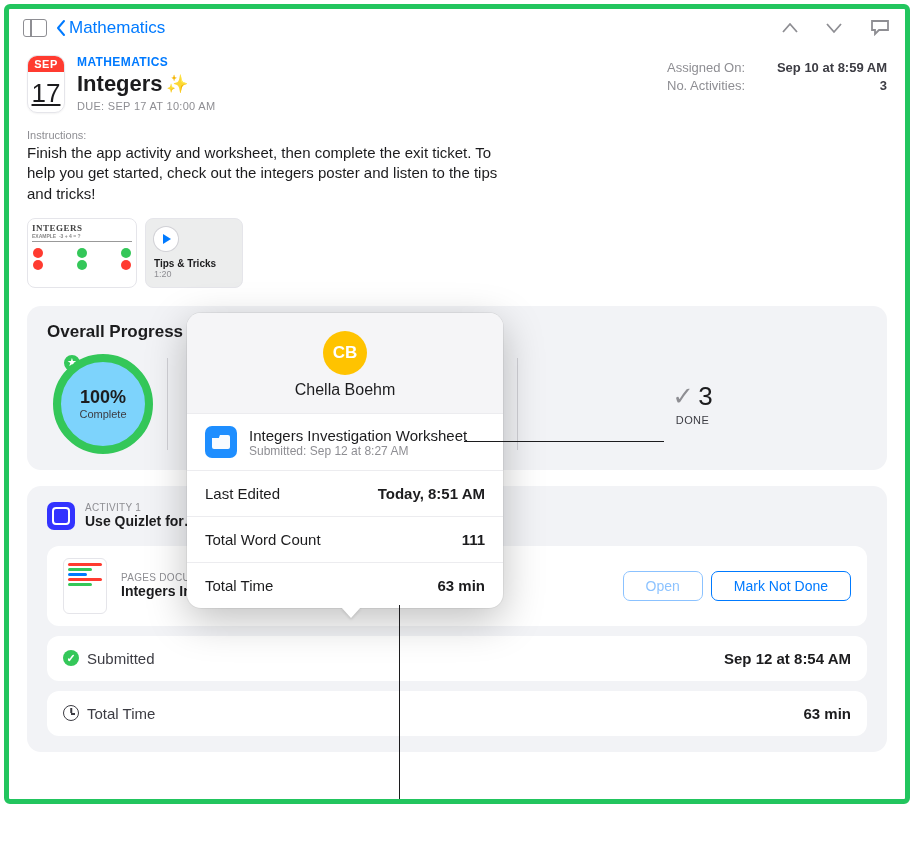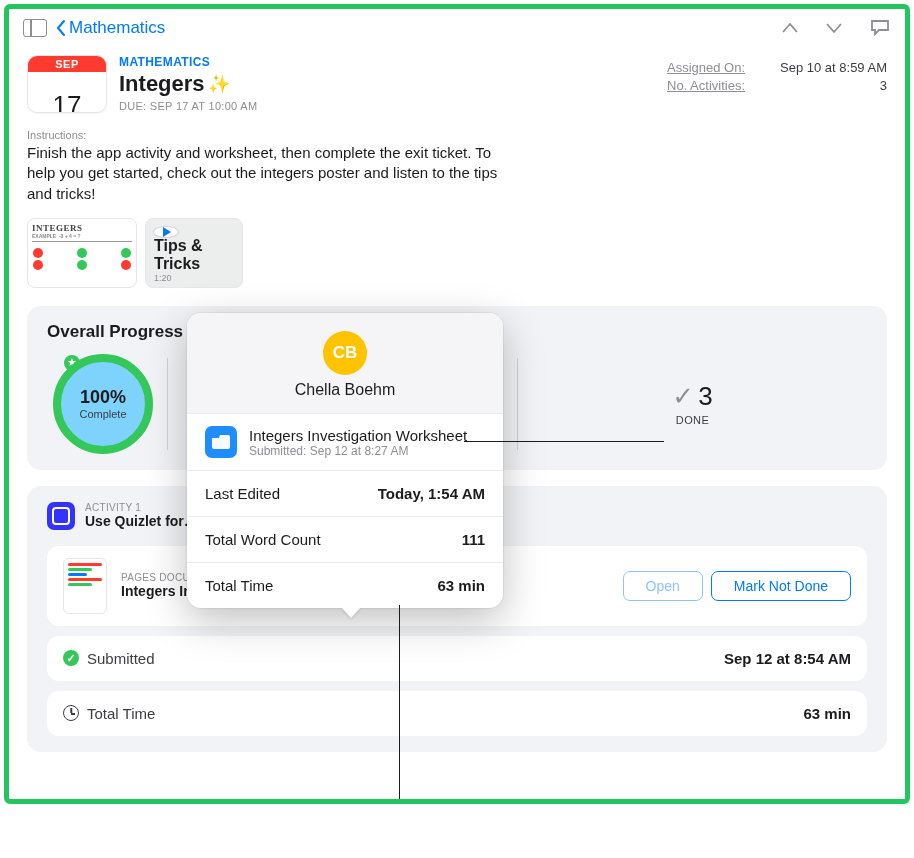--- a/index.html
+++ b/index.html
@@ -39,56 +39,56 @@
   .tb-right { display:flex; align-items:center; gap:26px; color:#8e8e93; }
   .tb-right svg { fill:none; stroke:#8e8e93; stroke-width:1.8; }
 
   
   .header {
     display:flex;
     padding: 8px 18px 0 18px;
     gap:12px;
   }
   .cal-tile {
-    width:80px;height:58px;border:1px solid #e5e5ea;border-radius:10px;box-shadow:0 1px 2px rgba(0,0,0,.05);
+    width:38px;height:58px;border:1px solid #e5e5ea;border-radius:10px;box-shadow:0 1px 2px rgba(0,0,0,.05);
     display:flex;flex-direction:column;overflow:hidden;
   }
   .cal-top { background:#ff3b30;color:#fff;font-size:11px;font-weight:600;text-align:center;padding:2px 0;letter-spacing:.5px; }
-  .cal-day { font-size:26px;font-weight:500;text-align:center;line-height:1;padding-top:20px;text-decoration:underline; }
+  .cal-day { font-size:26px;font-weight:500;text-align:center;line-height:1;padding-top:8px;text-decoration:underline; }
   .head-text { flex:1; }
   .crumb { color:#007aff; font-size:12px;font-weight:700;letter-spacing:.4px; }
   .title { font-size:22px; font-weight:700; margin:2px 0 0 0; display:flex; align-items:center; gap:4px; }
   .due { font-size:11px; color:#8e8e93; margin-top:3px; letter-spacing:.3px; }
   .meta {
     font-size:13px;color:#3c3c43;padding-top:2px;
   }
   .meta-row { display:flex; justify-content:space-between; width:220px; margin:3px 0; }
-  .meta-row .k { color:#8e8e93;text-decoration:underline; }
-  .meta-row .v { font-weight:400; }
+  .meta-row .k { color:#8e8e93; }
+  .meta-row .v { font-weight:700; }
 
   
   .instr-label { font-size:11px;color:#8e8e93; padding:16px 18px 2px; }
   .instr { font-size:15px;line-height:1.35;padding:0 18px; max-width:520px; }
 
   
   .atts { display:flex; gap:8px; padding:14px 18px 18px; }
   .poster {
     width:110px;height:70px;border:1px solid #e5e5ea;border-radius:8px;padding:4px;
     font-size:8px;font-weight:700;color:#444;background:#fff;position:relative;overflow:hidden;
   }
   .poster .pt { font-family:serif;font-weight:900;letter-spacing:.5px;font-size:9px; }
   .poster .dots { display:flex;justify-content:space-between;margin:6px 1px 0; }
   .poster .d { width:10px;height:10px;border-radius:50%; }
   .tips {
     width:98px;height:70px;background:#eceded;border:1px solid #e5e5ea;border-radius:8px;padding:8px;
     display:flex;flex-direction:column;justify-content:space-between;
   }
   .playcirc { width:24px;height:24px;border-radius:50%;background:#fff;display:flex;align-items:center;justify-content:center;box-shadow:0 0 0 1px #d1d1d6; }
   .playcirc::before { content:"";border-left:8px solid #007aff;border-top:5px solid transparent;border-bottom:5px solid transparent;margin-left:2px; }
-  .tips-name {font-size:16px;font-weight:600;color:#1c1c1e;}
+  .tips-name {font-size:10px;font-weight:600;color:#1c1c1e;}
   .tips-dur {font-size:9px;color:#8e8e93;}
 
   
   .cards { padding:0 18px; }
   .card {
     background:#f2f3f6;border-radius:14px;padding:16px 20px;margin-bottom:16px;
   }
   .card h3 { margin:0 0 12px 0; font-size:17px; font-weight:700; }
 
   .progress-row { display:flex; align-items:center; }
@@ -340,21 +340,21 @@
       <div class="pop-item">
         <div class="fileicon"></div>
         <div>
           <div class="pi-t">Integers Investigation Worksheet</div>
           <div class="pi-s">Submitted: Sep 12 at 8:27 AM</div>
         </div>
       </div>
     </div>
     <div class="pop-row">
       <span class="k">Last Edited</span>
-      <span class="v">Today, 1:54 AM</span>
+      <span class="v">Today, 8:51 AM</span>
     </div>
     <div class="pop-row">
       <span class="k">Total Word Count</span>
       <span class="v">111</span>
     </div>
     <div class="pop-row">
       <span class="k">Total Time</span>
       <span class="v">63 min</span>
     </div>
   </div>

